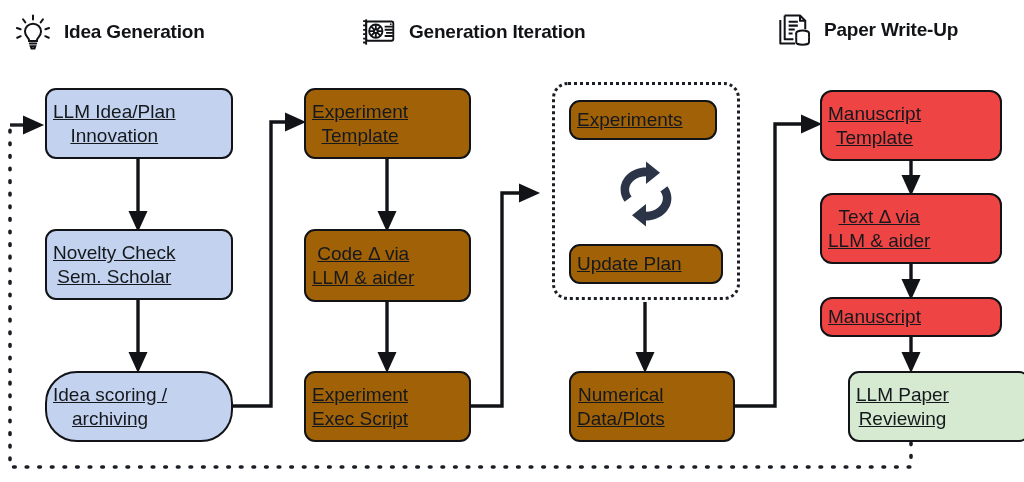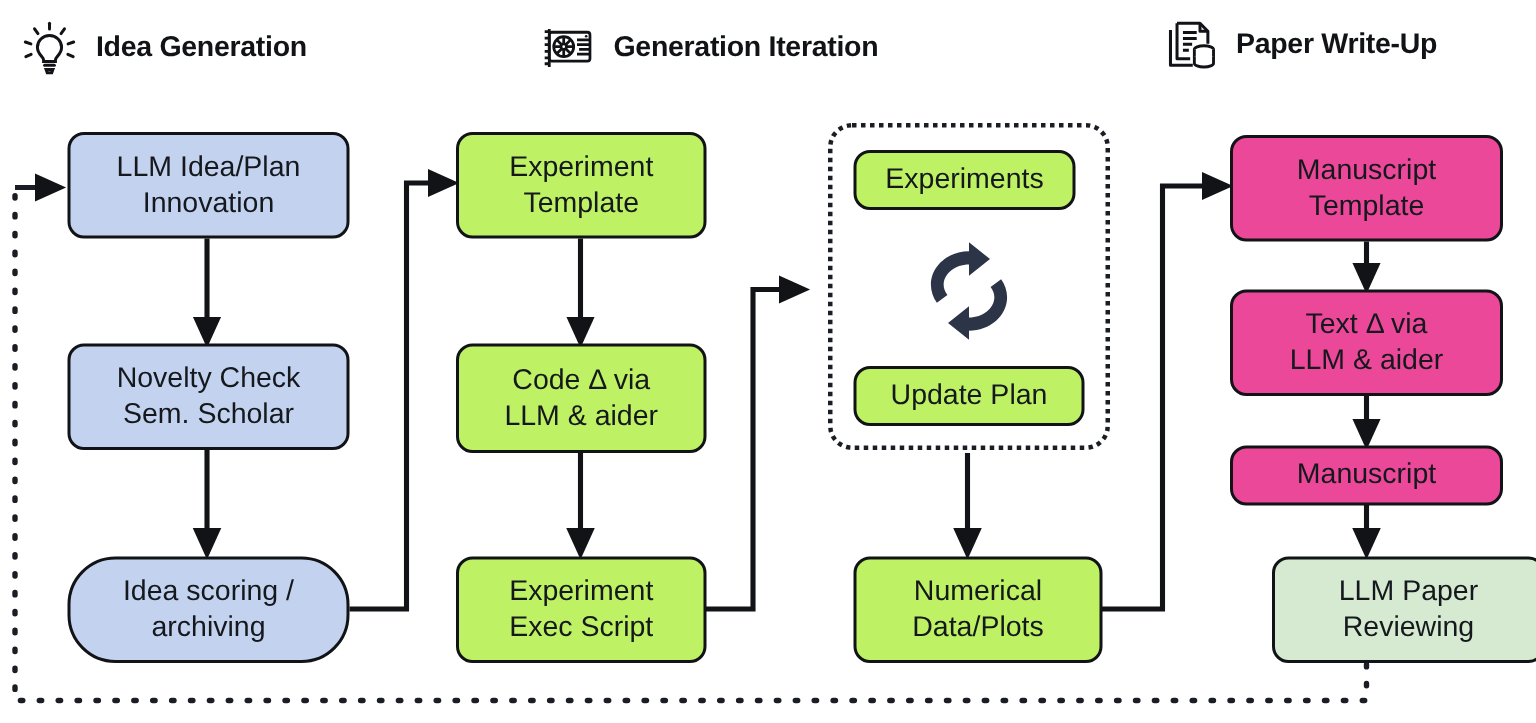--- a/index.html
+++ b/index.html
@@ -35,31 +35,32 @@
   }
 
   
   .node{
     position:absolute;
     box-sizing:border-box;
     border:2.4px solid #111317;
     border-radius:11px;
     display:flex;
     align-items:center;
-    justify-content:center;
+    justify-content:flex-start;
     text-align:center;
     color:#15181d;
     font-size:19px;
     line-height:1.22;
     padding:2px 6px;
     white-space:pre-line;
+    text-decoration:underline;
   }
   .node.blue{background:#c3d3ef;}
-  .node.peach{background:#bef264;}
-  .node.grey{background:#ec4899;}
+  .node.peach{background:#a16207;}
+  .node.grey{background:#ef4444;border-radius:12px;}
   .node.green{background:#d5ead0;}
 
   
   .dotted-group{
     position:absolute;
     box-sizing:border-box;
     border:3.4px dotted #1a1d23;
     border-radius:16px;
     background:transparent;
   }

